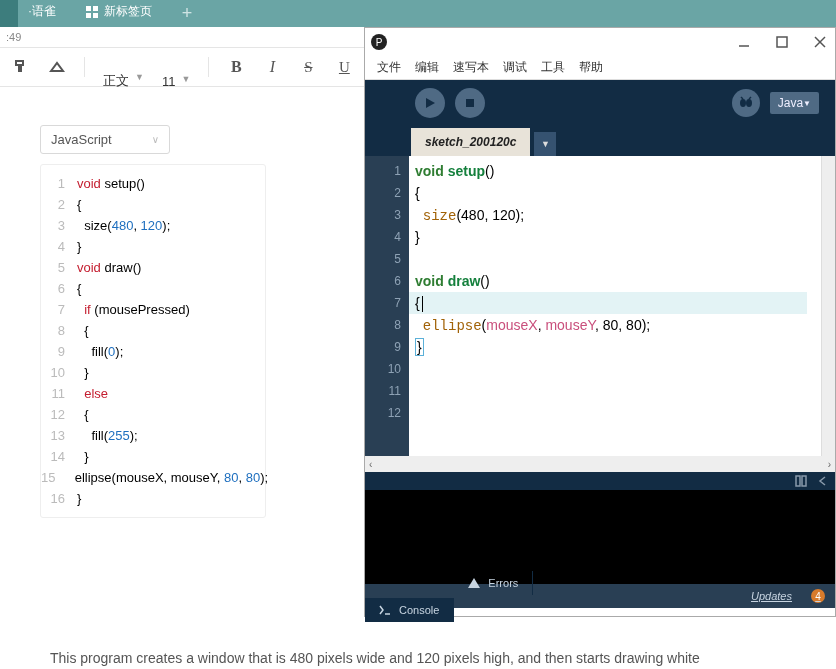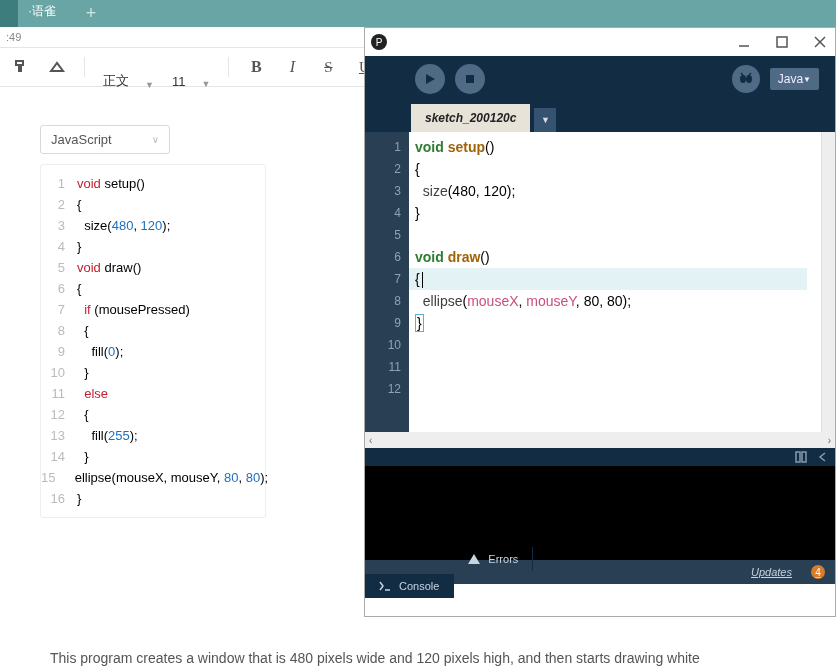--- a/index.html
+++ b/index.html
@@ -12,21 +12,21 @@
 .tabstrip .tab-b .ticon { width:12px; height:12px; display:inline-block; }
 .tabstrip .tab-b .ticon svg { width:12px; height:12px; fill:#fff; }
 .tabstrip .plus { width:30px; display:flex; align-items:center; justify-content:center; color:#cfe4e4; font-size:18px; }
 .timebar { height:20px; background:#fff; color:#888; font-size:11px; padding-left:6px; line-height:20px; }
 
 
 .toolbar { height:40px; border-top:1px solid #e5e5e5; border-bottom:1px solid #e5e5e5; display:flex; align-items:center; gap:18px; padding:0 12px; background:#fff; }
 .tbtn { width:18px; height:18px; display:flex; align-items:center; justify-content:center; color:#555; }
 .tbtn svg { width:16px; height:16px; stroke:#555; fill:none; stroke-width:2; }
 .sep { width:1px; height:20px; background:#e5e5e5; }
-.tsel { display:flex; align-items:flex-end; gap:16px; font-size:13px; color:#333;margin-top:28px; }
+.tsel { display:flex; align-items:flex-start; gap:6px; font-size:13px; color:#333;margin-top:28px; }
 .tsel .car { font-size:9px; color:#999; }
 .bold { font-weight:bold; font-family:serif; font-size:16px; }
 .ital { font-style:italic; font-family:serif; font-size:16px; }
 .strk { text-decoration:line-through; font-family:serif; font-size:15px; }
 .undr { text-decoration:underline; font-family:serif; font-size:15px; }
 
 
 .docarea { position:absolute; left:0; top:87px; width:306px; padding:38px 40px 0 40px; }
 .langbox { border:1px solid #d9d9d9; border-radius:3px; padding:6px 10px; width:130px; display:flex; justify-content:space-between; align-items:center; font-size:13px; color:#555; margin-bottom:10px; background:#fff; }
 .langbox .v { color:#bbb; font-size:10px; }
@@ -65,22 +65,22 @@
 .ptab { background:#e8e3d9; color:#222; font-size:12px; font-weight:bold; padding:7px 14px; font-style:italic; }
 .ptabdd { width:22px; background:#355270; color:#ddd; font-size:9px; display:flex; align-items:center; justify-content:center; align-self:stretch; margin-top:6px; margin-left:4px; }
 
 .peditor { display:flex; height:300px; background:#fff; position:relative; }
 .pgutter { width:44px; background:#293f54; color:#8ea2b5; font-family:Consolas,monospace; font-size:12px; text-align:right; padding:4px 8px 4px 0; line-height:22px; }
 .pcode { flex:1; font-family:Consolas,monospace; font-size:14px; line-height:22px; padding:4px 6px; position:relative; }
 .pcode .row { white-space:pre; height:22px; }
 .pcode .hl { position:absolute; left:0; right:14px; height:22px; background:#e3f3f5; z-index:0; }
 .pcode .row > * { position:relative; z-index:1; }
 .p-kw { color:#2f7d32; font-weight:bold; }
-.p-fn { color:#a16207; font-weight:bold; }
-.p-fn2 { color:#404040; }
+.p-fn { color:#15803d; font-weight:bold; }
+.p-fn2 { color:#a16207;font-family:Liberation Mono, monospace; }
 .p-var { color:#c94f7c; }
 .bracket-hl { border:1px solid #5bb0d8; padding:0 1px; }
 .cursor { display:inline-block; width:1px; height:16px; background:#000; vertical-align:middle; margin-left:2px; }
 .pvscroll { width:14px; background:#eee; border-left:1px solid #ddd; }
 
 .phscroll { height:16px; background:#eee; display:flex; justify-content:space-between; align-items:center; padding:0 4px; color:#666; font-size:10px; }
 
 .psplit { height:18px; background:#122c44; display:flex; justify-content:flex-end; align-items:center; padding:0 6px; gap:10px; }
 .psplit svg { width:12px; height:12px; stroke:#89a; fill:none; stroke-width:1.5; }
 
@@ -95,20 +95,29 @@
 .badge { width:14px; height:14px; border-radius:50%; background:#d87b2b; color:#fff; font-size:10px; font-style:normal; display:flex; align-items:center; justify-content:center; }
 </style>
 </head>
 <body>
 
 <div class="tabstrip">
   <div class="tab-a"></div>
   <div class="tab-b">
     <span>·语雀</span>
   </div>
+  <div class="tab-b" style="background:#6aa5a5;">
+    <span class="ticon"><svg viewBox="0 0 12 12">
+          <rect x="0" y="0" width="5" height="5"></rect>
+          <rect x="7" y="0" width="5" height="5"></rect>
+          <rect x="0" y="7" width="5" height="5"></rect>
+          <rect x="7" y="7" width="5" height="5"></rect>
+        </svg></span>
+    <span>新标签页</span>
+  </div>
   <div class="plus">+</div>
 </div>
 <div class="timebar">:49</div>
 
 <div class="toolbar">
   <div class="tbtn">
       <svg viewBox="0 0 16 16">
         <path d="M3 2h7v4H3zM6 6v6h2V6"></path>
       </svg>
     </div>
@@ -224,20 +233,28 @@
           </svg>
         </div>
       <div class="wbtn">
           <svg viewBox="0 0 12 12">
             <line x1="1" y1="1" x2="11" y2="11"></line>
             <line x1="11" y1="1" x2="1" y2="11"></line>
           </svg>
         </div>
     </div>
   </div>
+  <div class="pmenu" id="pmenu">
+      <span>文件</span>
+      <span>编辑</span>
+      <span>速写本</span>
+      <span>调试</span>
+      <span>工具</span>
+      <span>帮助</span>
+    </div>
   <div class="ptool">
     <div class="ptool-l">
       <div class="circ">
           <svg viewBox="0 0 12 12">
             <polygon points="2,1 11,6 2,11"></polygon>
           </svg>
         </div>
       <div class="circ">
           <svg viewBox="0 0 12 12">
             <rect x="2" y="2" width="8" height="8"></rect>

